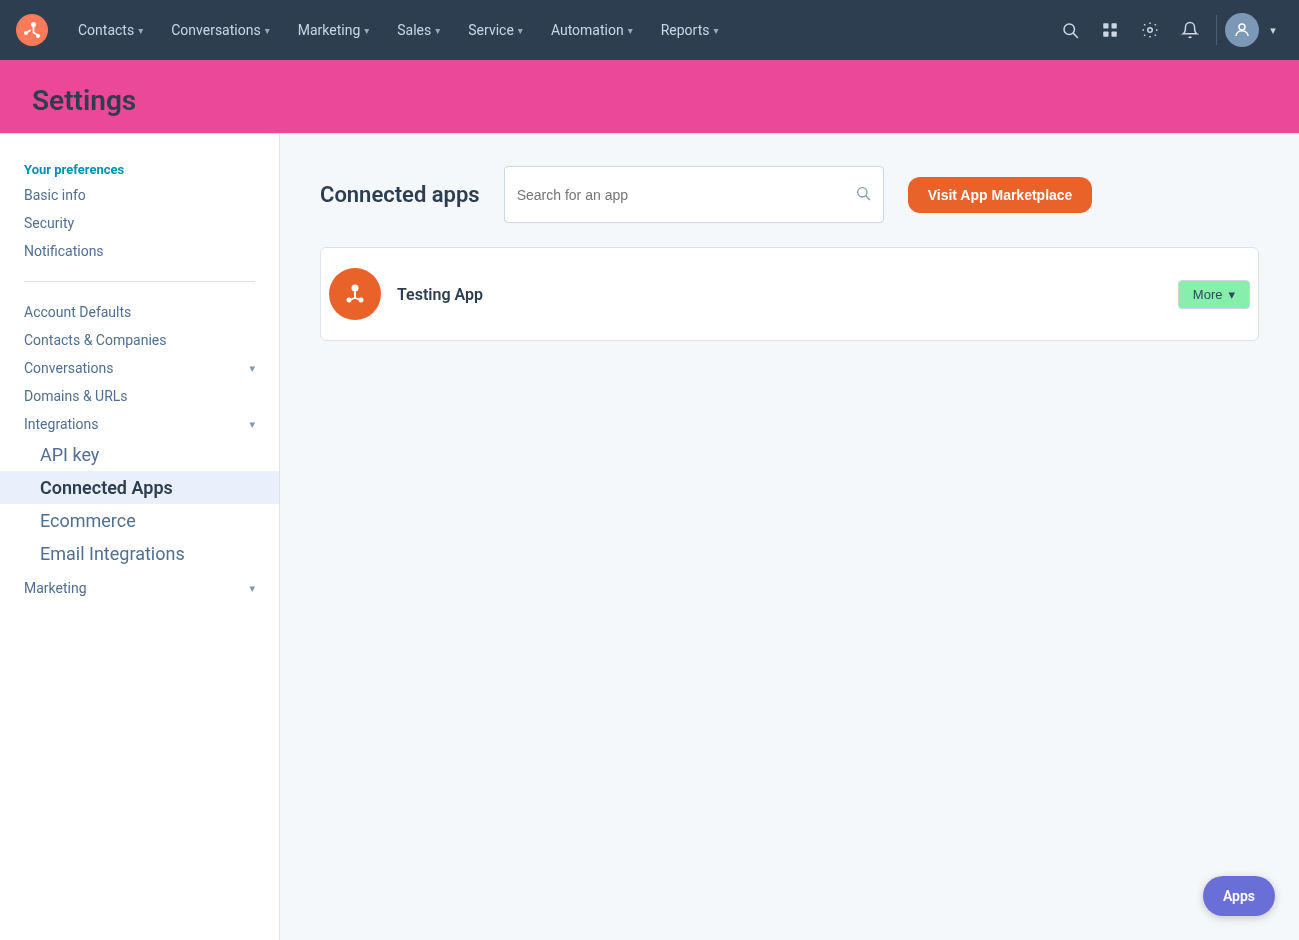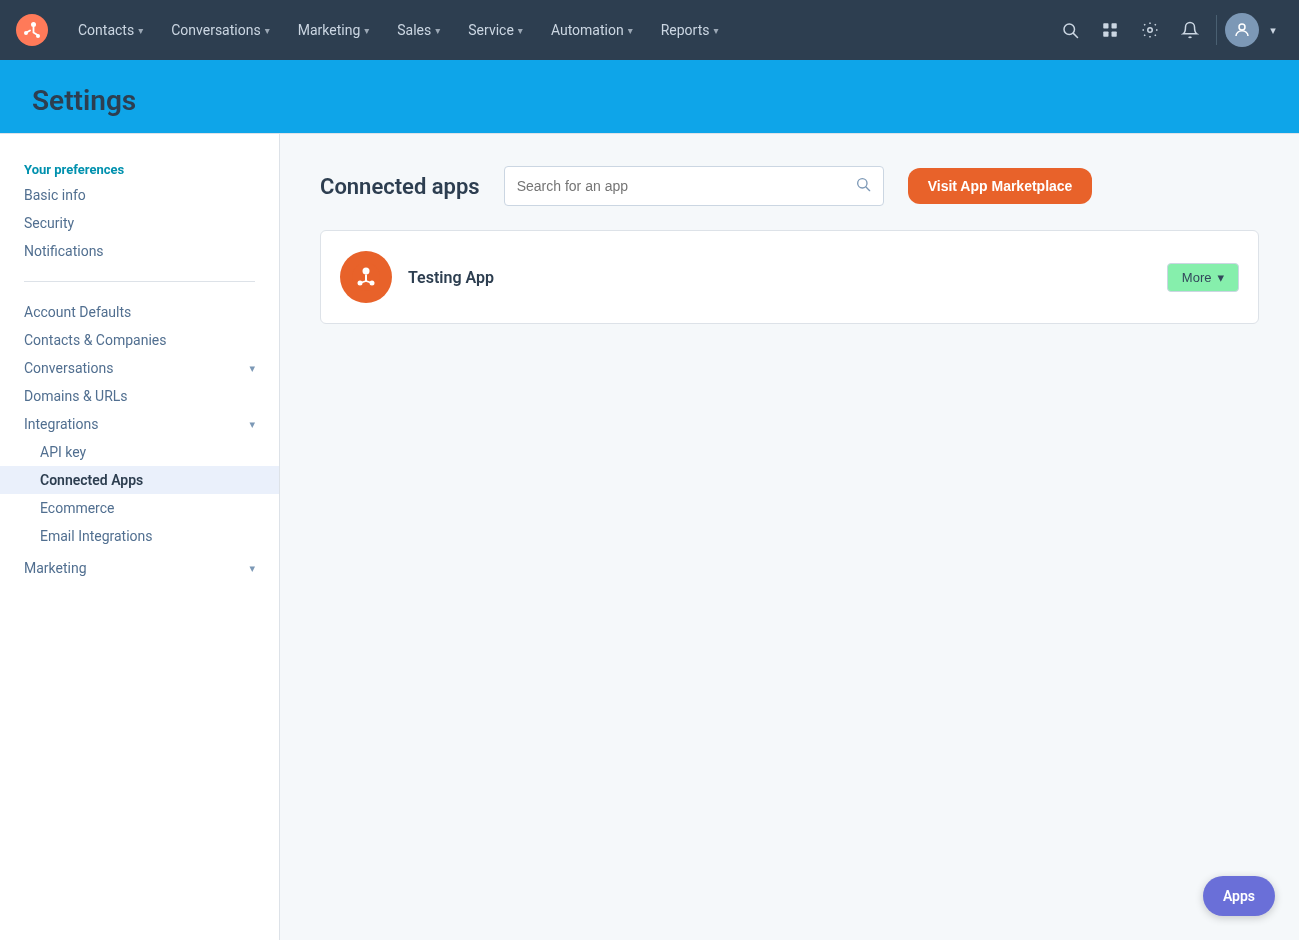--- a/index.html
+++ b/index.html
@@ -62,21 +62,21 @@
       font-size: 14px;
     }
 
     
     .page-wrapper {
       display: flex;
       flex-direction: column;
       min-height: calc(100vh - 60px);
     }
     .settings-header {
-      background: #0ea5e9;
+      background: #ec4899;
       padding: 24px 32px 16px;
       border-bottom: 1px solid #dde2e8;
     }
     .settings-title {
       font-size: 28px;
       font-weight: 600;
       color: #2d3e50;
     }
     .settings-body {
       display: flex;
@@ -104,21 +104,21 @@
       font-size: 14px;
       color: #516f90;
       padding: 6px 24px;
       cursor: pointer;
       display: flex;
       align-items: center;
       justify-content: space-between;
     }
     .sidebar-divider { border: none; border-top: 1px solid #dde2e8; margin: 16px 24px; }
     .sidebar-sub-link {
-      font-size: 14px;
+      font-size: 18px;
       color: #516f90;
       padding: 6px 24px 6px 40px;
       cursor: pointer;
       display: block;
     }
     .sidebar-sub-link.active {
       color: #2d3e50;
       font-weight: 600;
       background: #eaf0fb;
     }
@@ -144,21 +144,21 @@
     }
     .search-box {
       display: flex;
       align-items: center;
       background: #fff;
       border: 1px solid #cbd6e2;
       border-radius: 4px;
       padding: 0 12px;
       flex: 1;
       max-width: 380px;
-      height: 40px;
+      height: 57px;
     }
     .search-input {
       border: none;
       outline: none;
       font-size: 14px;
       color: #33475b;
       flex: 1;
       background: transparent;
     }
     .search-icon { color: #7c98b6; font-size: 15px; }
@@ -177,21 +177,21 @@
       align-items: center;
     }
 
     
     .app-card {
       background: #fff;
       border: 1px solid #dde2e8;
       border-radius: 6px;
       display: flex;
       align-items: center;
-      padding: 20px 19px;
+      padding: 20px 8px;
       gap: 16px;
     }
     .app-icon {
       width: 52px; height: 52px;
       border-radius: 50%;
       background: #e8622a;
       display: flex; align-items: center; justify-content: center;
       flex-shrink: 0;
     }
     .app-icon svg { width: 32px; height: 32px; }

